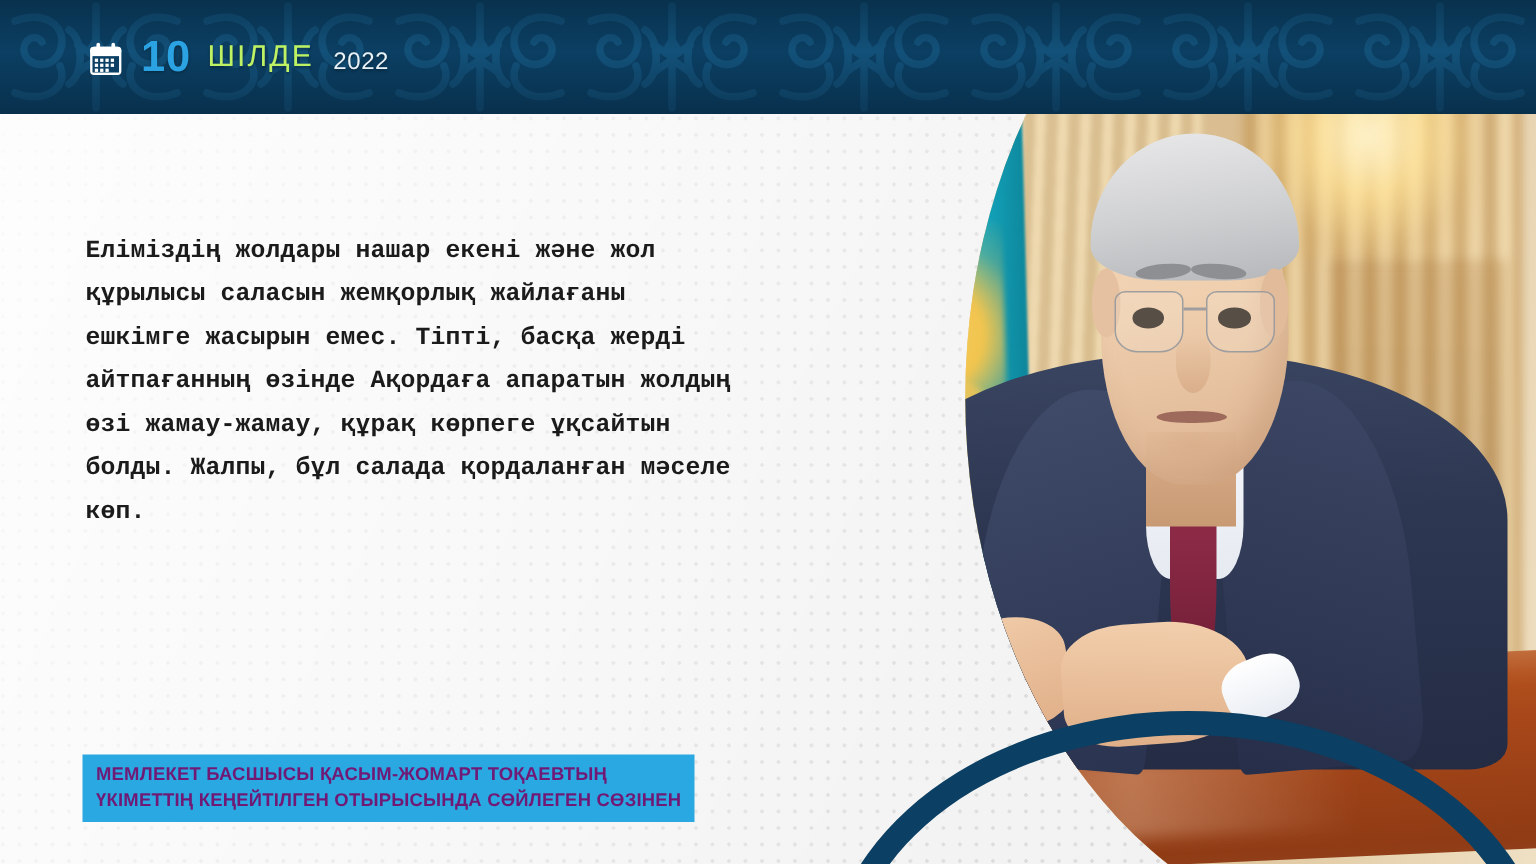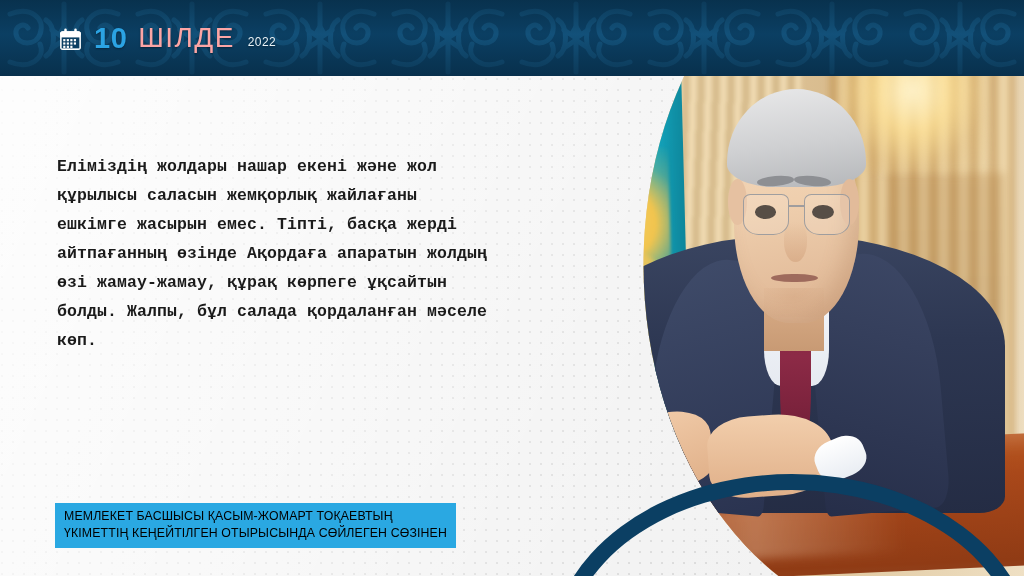--- a/index.html
+++ b/index.html
@@ -53,28 +53,28 @@
     width:25px; height:25px; position:relative; display:block;
     margin-top:2px;
   }
   .date-num{
     color:#2ba3e3;
     font-size:29px; font-weight:bold; letter-spacing:.5px;
     line-height:1;
     text-shadow:0 1px 2px rgba(0,0,0,.35);
   }
   .date-month{
-    color:#fca5a5;
-    font-size:28px; font-weight:400; letter-spacing:1.4px;
+    color:#bef264;
+    font-size:20px; font-weight:400; letter-spacing:1.4px;
     line-height:1;
     text-shadow:0 1px 2px rgba(0,0,0,.35);
   }
   .date-year{
     color:#e9f2f7;
-    font-size:12px; font-weight:400; letter-spacing:.4px;
+    font-size:16px; font-weight:400; letter-spacing:.4px;
     line-height:1; margin-top:8px; margin-left:2px;
     text-shadow:0 1px 2px rgba(0,0,0,.35);
   }
 
   
   .quote{
     position:absolute; left:57px; top:152px; width:440px;
     z-index:4;
     font-family:Liberation Mono, monospace;
   }
@@ -91,23 +91,23 @@
   
   .caption{
     position:absolute; left:55px; top:503px;
     background:#2aa8e2;
     padding:5px 9px 6px 9px;
     z-index:7;
     max-width:440px;
   }
   .caption span{
     display:block;
-    color:#000000;
+    color:#701a75;
     font-size:12.3px;
-    font-weight:normal;
+    font-weight:bold;
     line-height:17px;
     letter-spacing:.15px;
     text-transform:uppercase;
     white-space:nowrap;
   }
 
   
   .photo-wrap{
     position:absolute;
     left:560px; top:0; width:464px; height:576px;

